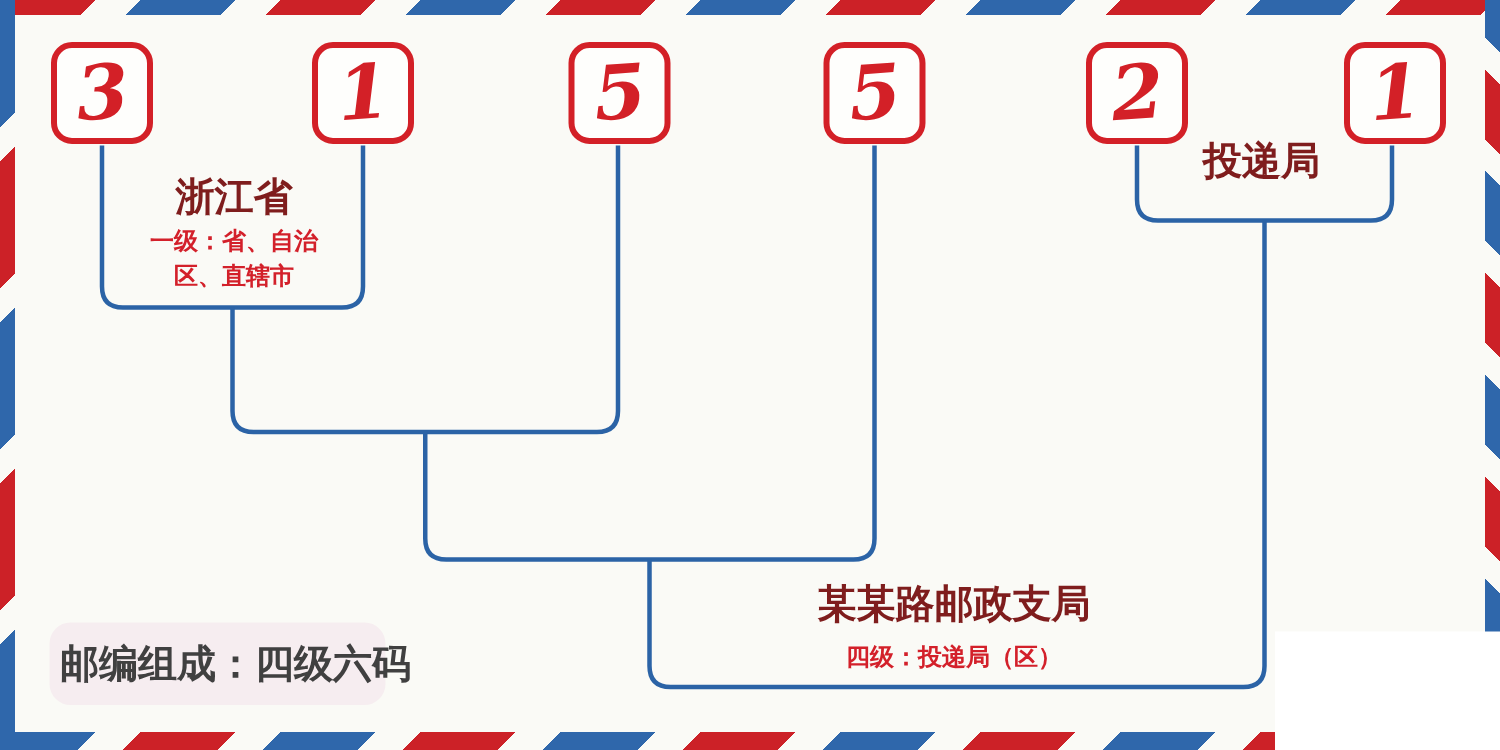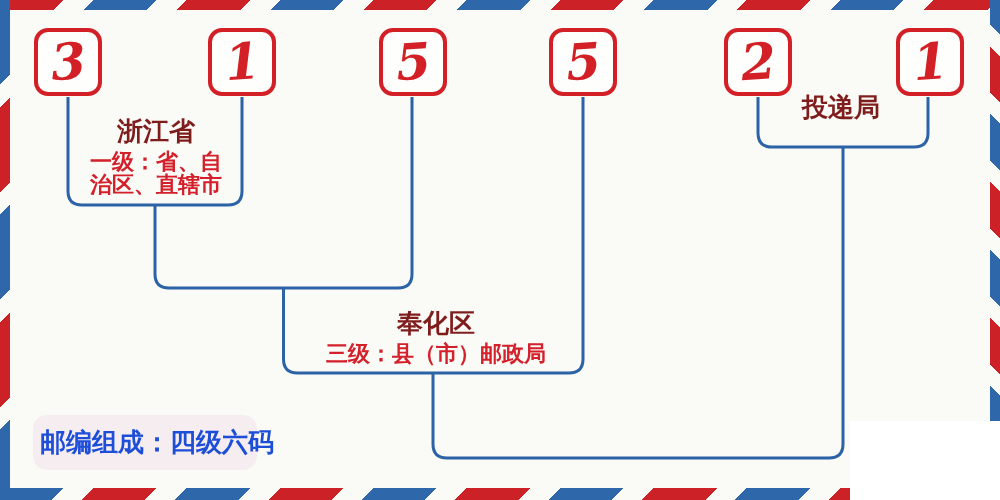--- a/index.html
+++ b/index.html
@@ -67,38 +67,38 @@
     font-weight:700;
     font-size:26px;line-height:30px;
     color:#7f1d1d;
     white-space:nowrap;
     text-align:center;
   }
   .level-desc{
     display:block;
     font-family:Liberation Sans, sans-serif;
     font-weight:700;
-    font-size:22px;line-height:23px;
+    font-size:16px;line-height:23px;
     color:#d3202a;
     margin-top:4px;
     white-space:nowrap;
   }
   .level-desc.wrap{white-space:normal;width:140px;margin-left:auto;margin-right:auto;}
   .label-l4 .level-desc{margin-top:10px;}
   
   .badge{
     position:absolute;left:33px;top:415px;
     width:224px;height:55px;z-index:4;
     background:#f6edf0;border-radius:14px;
     display:flex;align-items:center;justify-content:center;
   }
   .badge-text{
     font-family:"DejaVu Serif", serif;
     font-weight:700;font-size:26px;
-    color:#1d4ed8;white-space:nowrap;margin-left:24px;
+    color:#404040;white-space:nowrap;margin-left:24px;
   }
   
   .whiteout{
     position:absolute;left:850px;top:421px;
     width:150px;height:79px;
     background:#ffffff;z-index:3;
   }
 </style>
 </head>
 <body>
@@ -143,25 +143,25 @@
   <div class="digit-box" style="left:896px">
     <span class="digit">1</span>
   </div>
 
   <div class="level-label" style="left:156px;top:116px">
     <span class="level-name">浙江省</span>
     <span class="level-desc wrap">一级：省、自治区、直辖市</span>
   </div>
 
 
-  <div class="level-label" style="left:436px;top:308px">
-    <span class="level-name">奉化区</span>
-    <span class="level-desc">三级：县（市）邮政局</span>
+
+  <div class="level-label label-l4" style="left:636px;top:387px">
+    <span class="level-name">某某路邮政支局</span>
+    <span class="level-desc">四级：投递局（区）</span>
   </div>
-
 
   <div class="level-label" style="left:841px;top:92px">
     <span class="level-name">投递局</span>
   </div>
 
   <div class="badge">
     <span class="badge-text">邮编组成：四级六码</span>
   </div>
 
   <div class="whiteout"></div>

